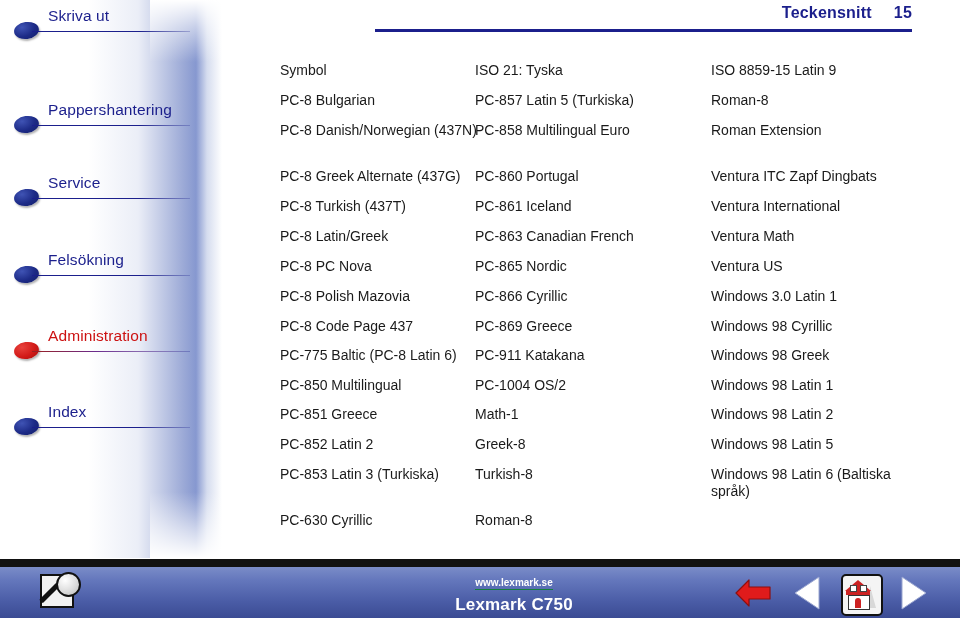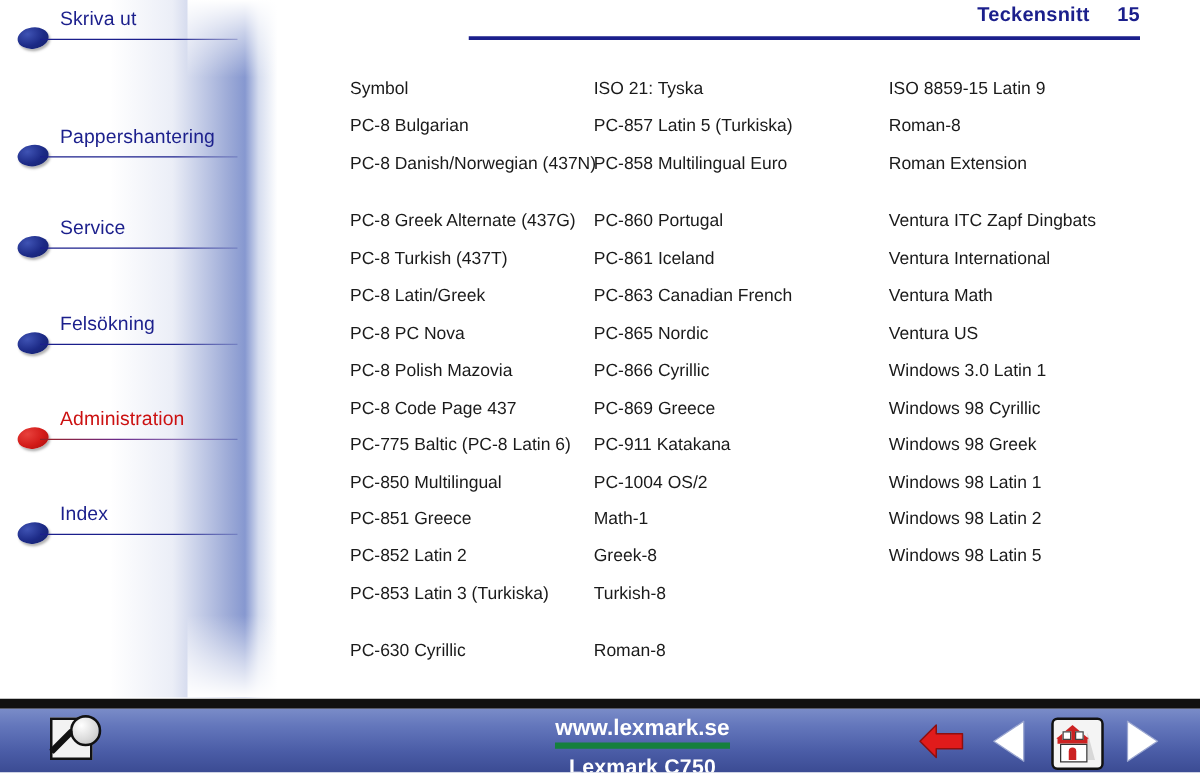--- a/index.html
+++ b/index.html
@@ -198,24 +198,24 @@
 
   
   #footer-links {
     position: absolute;
     left: 424px;
     top: 572px;
     width: 180px;
     text-align: center;
   }
   #footer-url {
-    font-size: 18px;
+    font-size: 10px;
     font-weight: bold;
     color: #ffffff;
-    border-bottom: 5px solid #15803d;
+    border-bottom: 1px solid #15803d;
     padding-bottom: 1px;
     display: inline-block;
     cursor: pointer;
   }
   #footer-model {
     margin-top: 5px;
     font-size: 17px;
     font-weight: bold;
     color: #ffffff;
     letter-spacing: 0.2px;
@@ -412,20 +412,21 @@
 
     <div class="t-row" style="height:30px;">
       <span class="t-cell c1">PC-852 Latin 2</span>
       <span class="t-cell c2">Greek-8</span>
       <span class="t-cell c3">Windows 98 Latin 5</span>
     </div>
 
     <div class="t-row" style="height:46px;">
       <span class="t-cell c1">PC-853 Latin 3 (Turkiska)</span>
       <span class="t-cell c2">Turkish-8</span>
+      <span class="t-cell c3">Windows 98 Latin 6 (Baltiska språk)</span>
     </div>
 
     <div class="t-row" style="height:30px;">
       <span class="t-cell c1">PC-630 Cyrillic</span>
       <span class="t-cell c2">Roman-8</span>
       <span class="t-cell c3"></span>
     </div>
 
   </div>
 

